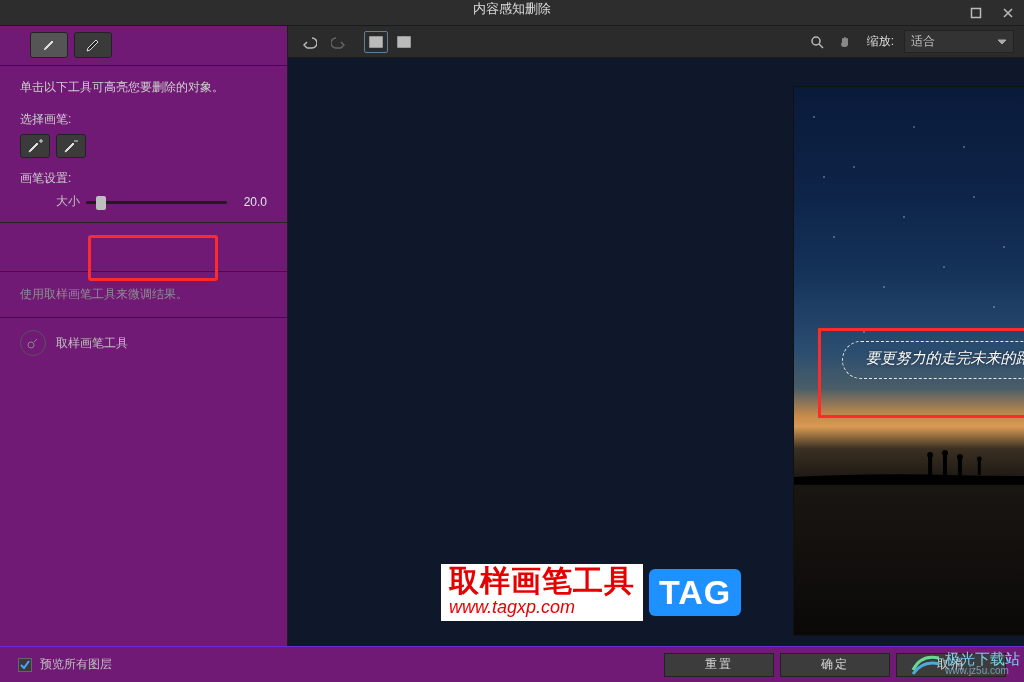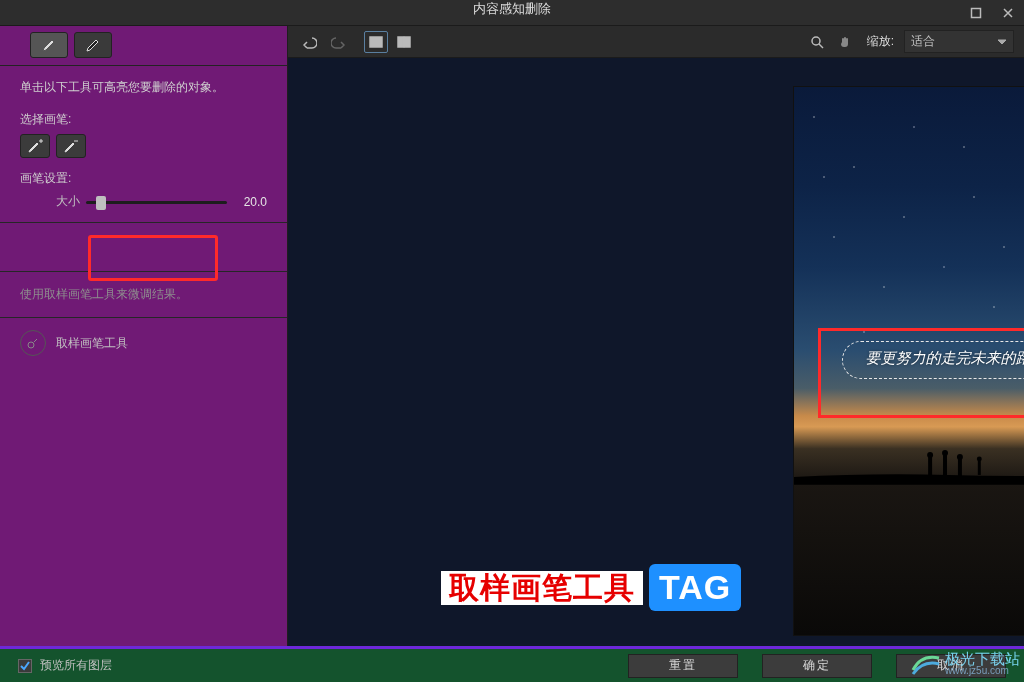--- a/index.html
+++ b/index.html
@@ -48,21 +48,21 @@
 .viewport{flex:1;position:relative;overflow:hidden}
 .image{position:absolute;left:505px;top:28px;width:310px;height:550px;border:1px solid #111;overflow:hidden}
 .sky{position:absolute;inset:0;background:linear-gradient(to bottom,#0a1a3a 0%,#0d2347 18%,#143158 33%,#2a4d70 48%,#4a5d68 55%,#c78a4a 60%,#d89a54 62%,#3a3022 66%,#1a1612 72%,#0a0908 100%)}
 .stars{position:absolute;inset:0;background-image:radial-gradient(1px 1px at 20px 30px,#fff,transparent),radial-gradient(1px 1px at 60px 80px,#fff,transparent),radial-gradient(1px 1px at 120px 40px,#eef,transparent),radial-gradient(1px 1px at 180px 110px,#fff,transparent),radial-gradient(1px 1px at 240px 25px,#fff,transparent),radial-gradient(1px 1px at 280px 70px,#fff,transparent),radial-gradient(1px 1px at 40px 150px,#fff,transparent),radial-gradient(1px 1px at 90px 200px,#fff,transparent),radial-gradient(1px 1px at 150px 180px,#eef,transparent),radial-gradient(1px 1px at 210px 160px,#fff,transparent),radial-gradient(1px 1px at 265px 140px,#fff,transparent),radial-gradient(1px 1px at 30px 90px,#fff,transparent),radial-gradient(1px 1px at 290px 195px,#fff,transparent),radial-gradient(1px 1px at 170px 60px,#fff,transparent),radial-gradient(1px 1px at 110px 130px,#fff,transparent),radial-gradient(1px 1px at 200px 220px,#fff,transparent),radial-gradient(1px 1px at 70px 245px,#eef,transparent),radial-gradient(1px 1px at 250px 235px,#fff,transparent);background-repeat:repeat;opacity:.9}
 .people{position:absolute;bottom:150px;left:0;right:0;height:40px}
 .people svg{width:100%;height:100%}
 .selection{position:absolute;left:48px;top:254px;width:218px;height:38px;border:1.5px dashed #e8e8e8;border-radius:19px}
 .img-text{position:absolute;left:0;right:0;top:262px;text-align:center;color:#fff;font-size:15px;font-style:italic;text-shadow:0 0 3px rgba(0,0,0,.6)}
 .img-red-box{position:absolute;left:530px;top:270px;width:300px;height:90px;border:3px solid #ff2a2a}
 
-.bottom{position:absolute;left:0;right:0;bottom:0;height:36px;background:#14532d;border-top:3px solid #6d28d9;display:flex;align-items:center;padding:0 18px;gap:18px}
+.bottom{position:absolute;left:0;right:0;bottom:0;height:36px;background:#701a75;border-top:1px solid #6d28d9;display:flex;align-items:center;padding:0 18px;}
 .checkbox{display:flex;align-items:center;gap:8px;cursor:pointer}
 .checkbox .box{width:14px;height:14px;background:#3a3a3a;border:1px solid #666;display:flex;align-items:center;justify-content:center}
 .checkbox .box svg{width:10px;height:10px;stroke:#4aa7ff;fill:none;stroke-width:2}
 .bottom .spacer{flex:1}
 .foot-btn{width:110px;height:24px;background:#3c3c3c;border:1px solid #222;color:#d8d8d8;cursor:pointer;letter-spacing:2px;margin-left:6px}
 
 .wm1{position:absolute;left:441px;top:564px;display:flex;align-items:center;gap:6px;z-index:5}
 .wm1-red{background:#fff;padding:2px 8px}
 .wm1-red .cn{color:#e60000;font-weight:900;font-size:30px;letter-spacing:1px;line-height:1}
 .wm1-red .url{color:#e60000;font-size:18px;font-style:italic;line-height:1.3}
@@ -235,20 +235,21 @@
   </label>
   <div class="spacer"></div>
   <button class="foot-btn">重置</button>
   <button class="foot-btn">确定</button>
   <button class="foot-btn">取消</button>
 </div>
 
 <div class="wm1">
   <div class="wm1-red">
     <div class="cn">取样画笔工具</div>
+    <div class="url">www.tagxp.com</div>
   </div>
   <div class="wm1-tag">TAG</div>
 </div>
 
 <div class="wm2">
   <svg viewBox="0 0 30 30">
       <path d="M2 22 Q10 6 28 10" stroke="#6fe8a0" stroke-width="3" fill="none"></path>
       <path d="M2 26 Q12 12 28 16" stroke="#4fb8f0" stroke-width="3" fill="none"></path>
     </svg>
   <div class="t">

